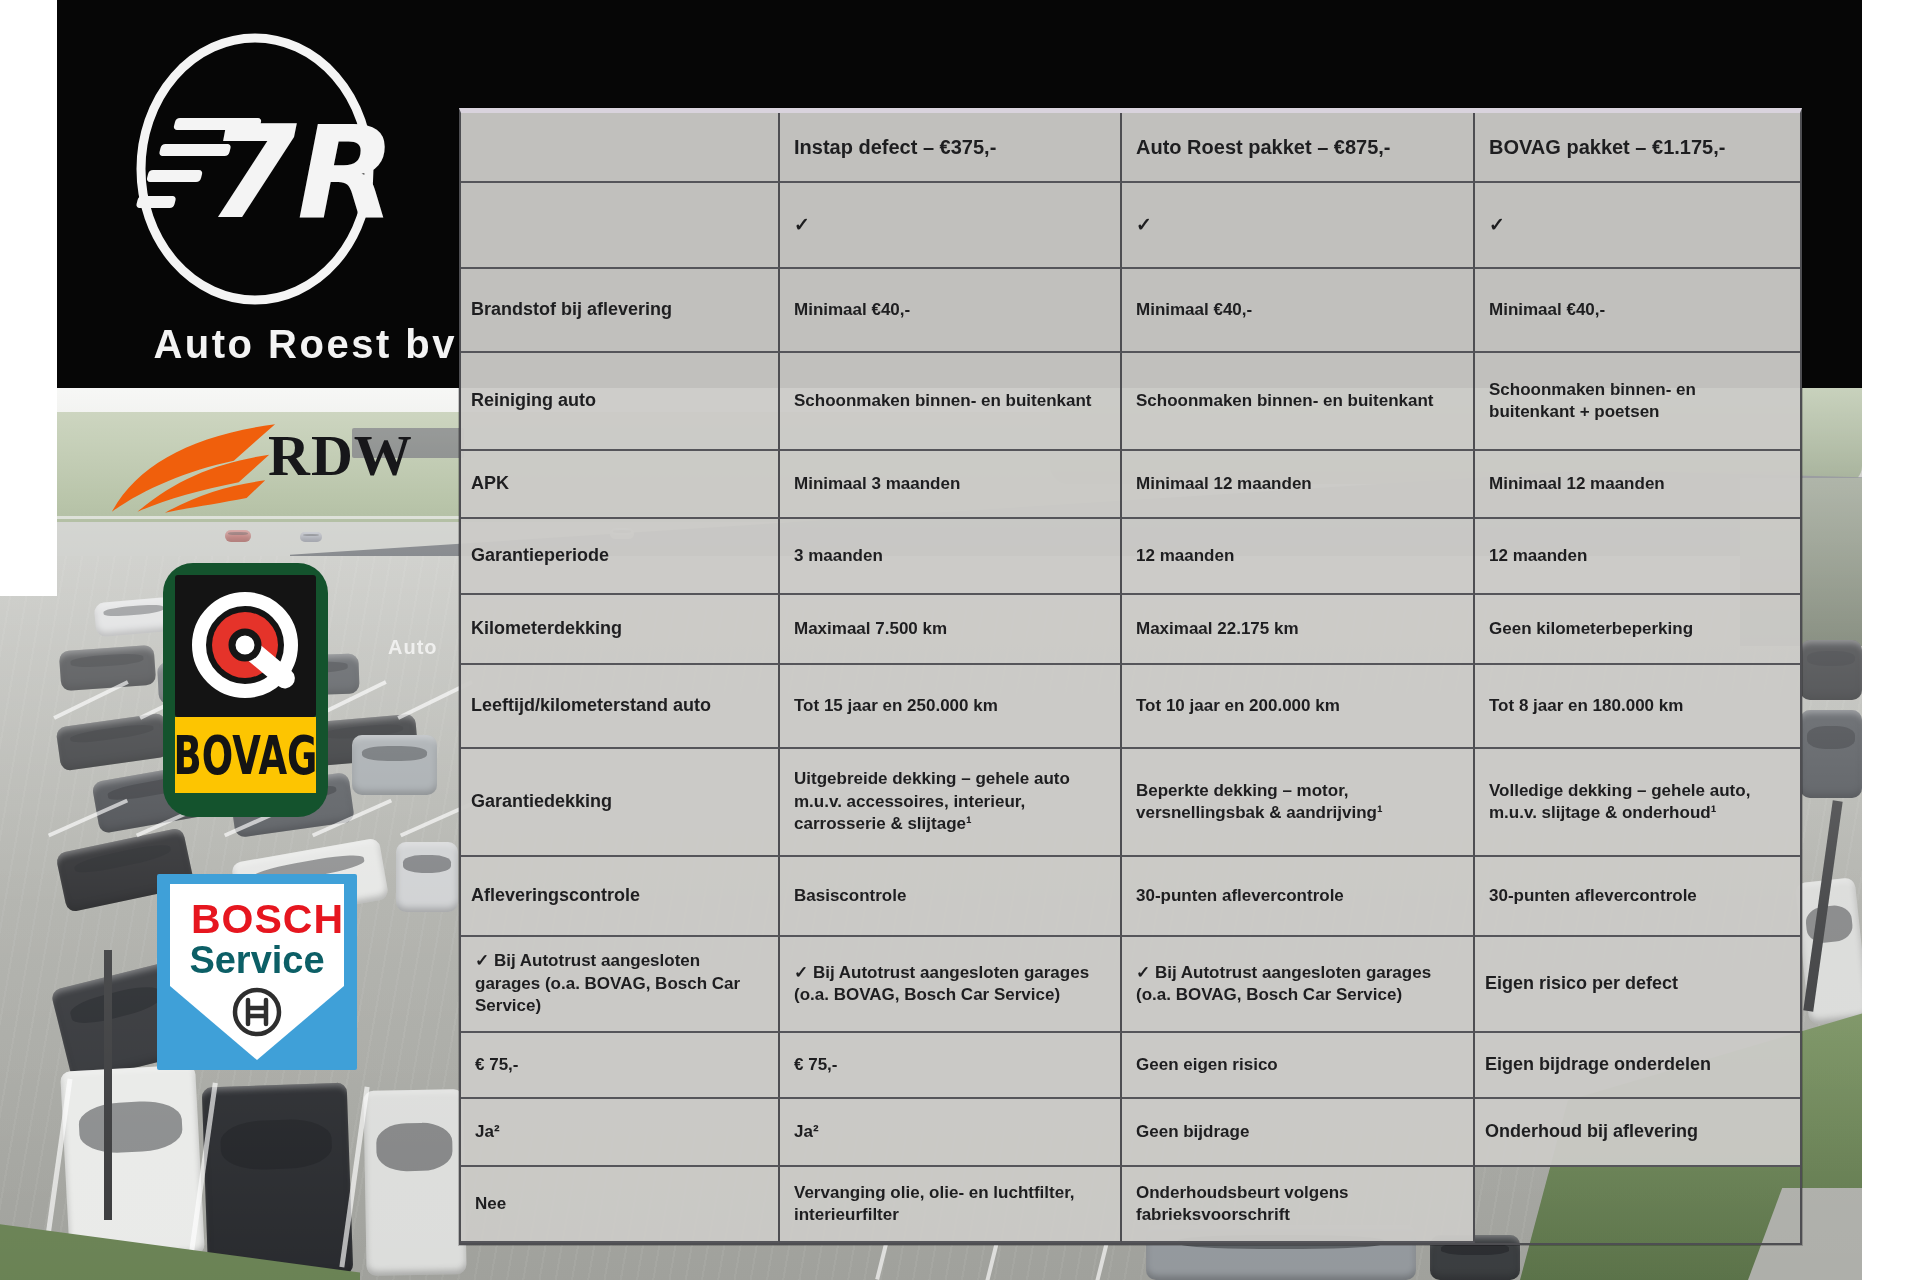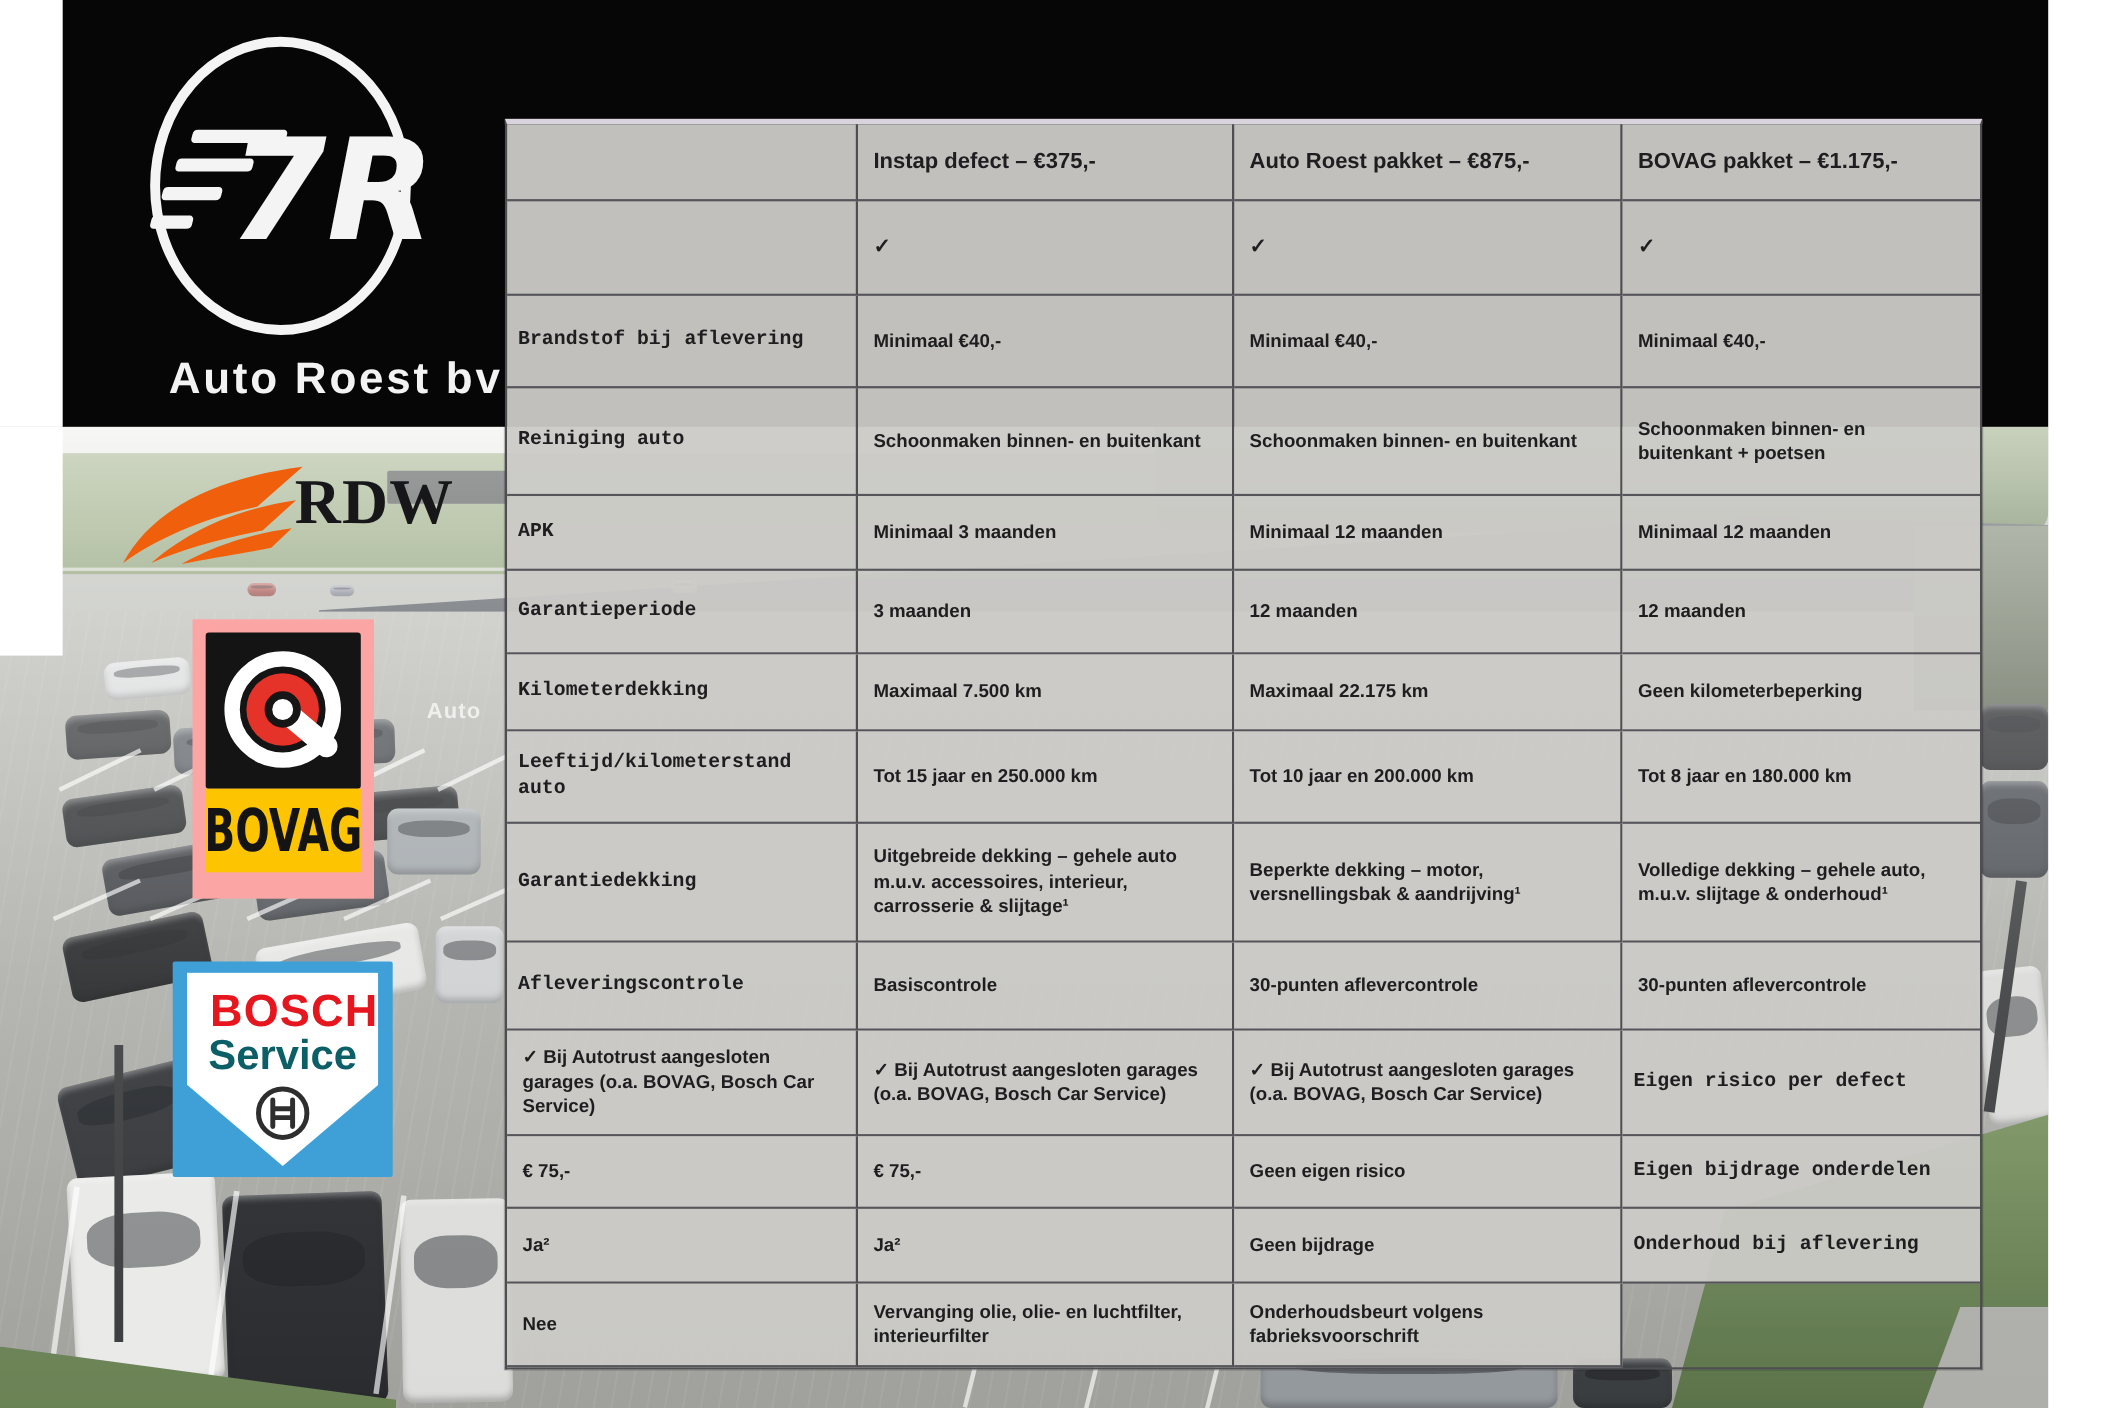--- a/index.html
+++ b/index.html
@@ -50,21 +50,21 @@
   .white-strip-left{position:absolute;left:0;top:388px;width:57px;height:208px;background:#fff;}
   .band{position:absolute;left:57px;top:0;width:1805px;height:388px;background:#060606;}
   .brand-logo{position:absolute;left:120px;top:24px;}
   .brand-name{position:absolute;left:57px;top:322px;width:400px;text-align:right;
               color:#f3f3f3;font-size:40px;font-weight:bold;letter-spacing:2.5px;}
 
   
   .rdw{position:absolute;left:108px;top:410px;width:330px;height:112px;}
   .rdw-text{position:absolute;left:160px;top:12px;font-family:"Liberation Serif",serif;
             font-weight:bold;font-size:58px;color:#17171a;letter-spacing:1px;}
-  .bovag{position:absolute;left:175px;top:563px;width:165px;height:254px;background:#fca5a5;}
+  .bovag{position:absolute;left:163px;top:563px;width:165px;height:254px;background:#14532d;border-radius:30px;}
   .bovag-box{position:absolute;left:12px;top:12px;width:141px;height:142px;background:#141414;border-radius:3px;}
   .bovag-band{position:absolute;left:12px;top:154px;width:141px;height:76px;background:#fdc501;
               display:flex;align-items:center;justify-content:center;}
   .bovag-band span{font-family:"DejaVu Sans",sans-serif;font-weight:800;font-size:37px;
               color:#141414;transform:scaleY(1.45);letter-spacing:0px;}
   .bosch{position:absolute;left:157px;top:874px;width:200px;height:196px;background:#3fa0d8;border-radius:2px;}
   .bosch-banner{position:absolute;left:13px;top:10px;width:174px;height:176px;background:#fff;
         clip-path:polygon(0 0,100% 0,100% 58%,50% 100%,0 58%);text-align:center;}
   .bosch-word{margin-top:12px;font-size:41px;font-weight:800;color:#e6161f;letter-spacing:1px;text-align:right;}
   .bosch-service{margin-top:-4px;font-size:38px;font-weight:bold;color:#0c5f66;}
@@ -73,21 +73,21 @@
   .pakket-table{position:absolute;left:459px;top:108px;width:1339px;
      display:grid;grid-template-columns:319px 342px 353px 325px;
      grid-template-rows:70px 86px 84px 98px 68px 76px 70px 84px 108px 80px 96px 66px 68px 76px;
      border:2px solid #4e4e52;border-top:5px solid #d9d3dd;
      box-shadow:0 0 0 1px rgba(0,0,0,.2);}
   .cell{background:rgba(203,202,199,.95);border-right:2px solid #4e4e52;
         border-bottom:2px solid #55555a;display:flex;align-items:center;
         padding:6px 14px;color:#1e1e20;font-weight:bold;font-size:17px;line-height:1.32;}
   .cell:nth-child(4n){border-right:none;}
   .cell.hdr{font-size:20px;}
-  .cell.lbl{padding-left:10px;font-size:18px;font-family:Liberation Mono, monospace;}
+  .cell.lbl{padding-left:10px;font-size:18px;}
   .cell.chk{font-size:19px;}
 </style>
 </head>
 <body>
 
 <div class="stage">
 
   <div class="photo">
     <div class="ph-sky"></div>
     <div class="ph-field"></div>

